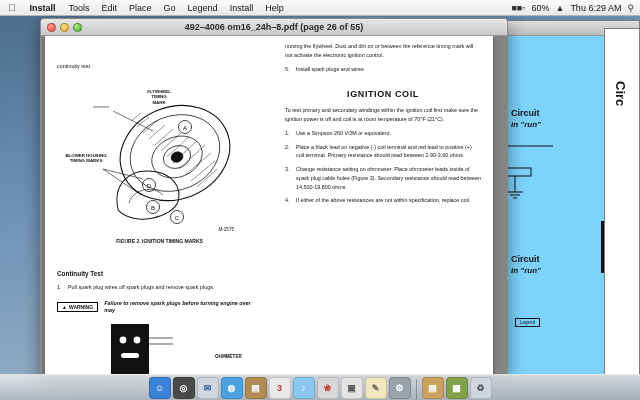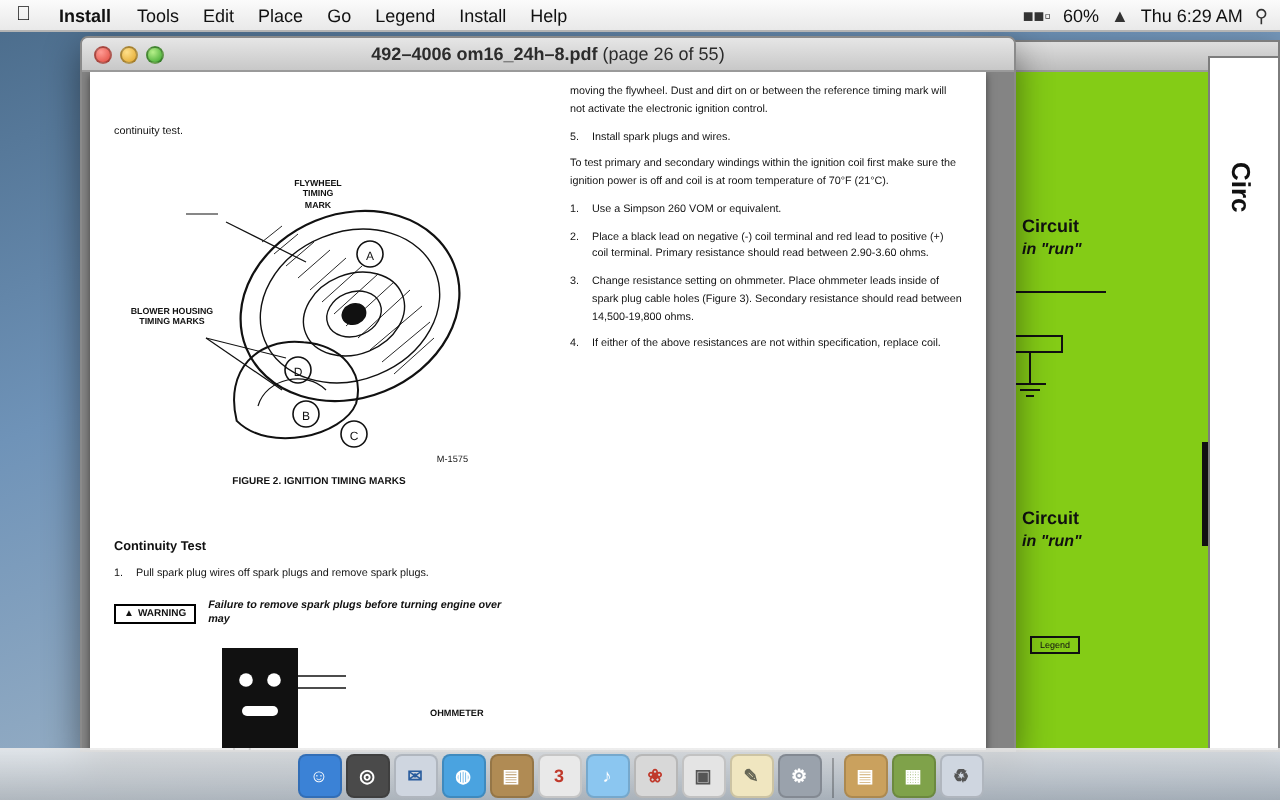--- a/index.html
+++ b/index.html
@@ -60,21 +60,21 @@
   .traffic { display: flex; gap: 4px; align-items: center; }
   .tl { width: 9px; height: 9px; border-radius: 50%; border: 1px solid rgba(0,0,0,0.28); }
   .tl.red { background: radial-gradient(circle at 35% 30%, #ff9c94, #e04a3f); }
   .tl.yellow { background: radial-gradient(circle at 35% 30%, #ffe08a, #e0a52a); }
   .tl.green { background: radial-gradient(circle at 35% 30%, #b6f08a, #38a32a); }
   #windowTitle {
     position: absolute; left: 0; right: 0; text-align: center;
     font-size: 9px; color: #2c2c2c; font-weight: bold;
     pointer-events: none;
   }
-  #windowTitle .pagepart { font-weight: normal; }
+  #windowTitle .pagepart { font-weight: bold; }
 
   
   #docArea {
     position: absolute; top: 17px; left: 0; right: 0; bottom: 0;
     background: #848484;
     overflow: hidden;
   }
   #page {
     position: absolute; left: 4px; top: 0px; width: 448px; height: 352px;
     background: #ffffff;
@@ -120,21 +120,21 @@
     display: flex; align-items: center; gap: 2px;
   }
   .warnbox .wtext { font-size: 5.4px; font-style: italic; font-weight: bold; line-height: 1.4; }
 
   .ohm-illo { position: absolute; left: 66px; top: 288px; width: 130px; height: 64px; }
   .ohm-label { position: absolute; left: 104px; top: 30px; font-size: 4.6px; font-weight: bold; }
 
   
   #bgWindow {
     position: absolute; left: 492px; top: 20px; width: 148px; height: 356px;
-    background: #84cc16; border: 1px solid #7d7d7d;
+    background: #7dd3fc; border: 1px solid #7d7d7d;
     box-shadow: 0 4px 14px rgba(0,0,0,0.35);
     z-index: 10; overflow: hidden;
     font-size: 6px; color: #111;
   }
   #bgWindow .bgtitle {
     height: 15px; background: linear-gradient(#dedede, #bdbdbd);
     border-bottom: 1px solid #9a9a9a; font-size: 7.5px;
     display: flex; align-items: center; justify-content: center; color: #3a3a3a;
   }
   .bg-h { font-weight: bold; font-size: 9px; }
@@ -318,20 +318,21 @@
 
       <div class="col colR">
         <div class="body-txt" style="padding-top:6px;">
           <p>moving the flywheel. Dust and dirt on or between the reference timing mark will not activate the electronic ignition control.</p>
           <div class="hang">
             <span class="num">5.</span>
             <span class="tx">Install spark plugs and wires.</span>
           </div>
         </div>
 
+        <h2 class="coil" style="margin-top:16px;">IGNITION COIL</h2>
 
         <div class="body-txt">
           <p>To test primary and secondary windings within the ignition coil first make sure the ignition power is off and coil is at room temperature of 70°F (21°C).</p>
           <div class="hang">
             <span class="num">1.</span>
             <span class="tx">Use a Simpson 260 VOM or equivalent.</span>
           </div>
           <div class="hang">
             <span class="num">2.</span>
             <span class="tx">Place a black lead on negative (-) coil terminal and red lead to positive (+) coil terminal. Primary resistance should read between 2.90-3.60 ohms.</span>

